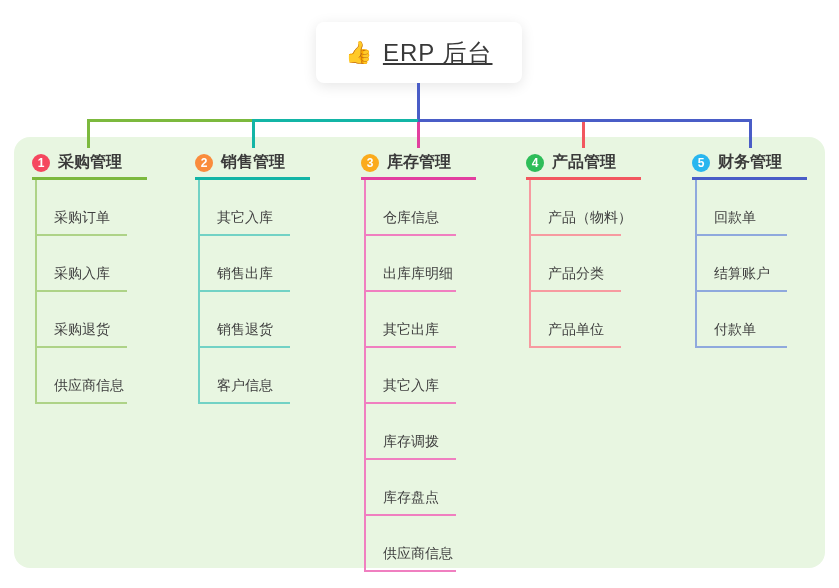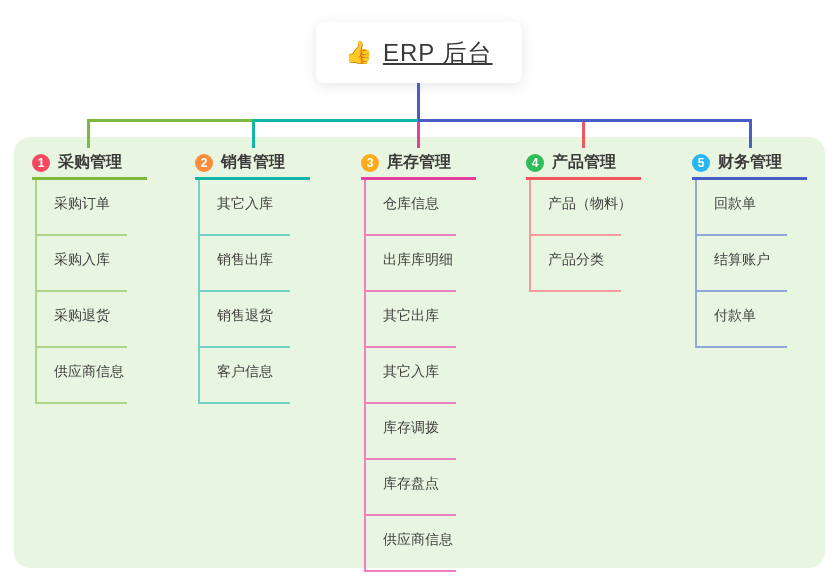--- a/index.html
+++ b/index.html
@@ -30,21 +30,21 @@
   .drop4{left:582px;top:122px;height:26px;}
   .drop5{left:749px;}
 
   
   .branch{position:absolute;top:148px;width:115px;}
   .bhead{display:flex;align-items:center;gap:8px;height:29px;border-bottom:3px solid var(--c);cursor:pointer;}
   .badge{width:18px;height:18px;border-radius:50%;flex:0 0 18px;display:flex;align-items:center;justify-content:center;
          color:#fff;font-size:12px;font-weight:bold;line-height:1;}
   .btitle{font-size:16px;font-weight:700;color:#3a3a3a;white-space:nowrap;}
   .children{list-style:none;margin:0 0 0 3px;padding:0;width:92px;border-left:2px solid var(--cl);box-sizing:border-box;}
-  .child{height:54px;display:flex;align-items:center;border-bottom:2px solid var(--cl);cursor:pointer;}
+  .child{height:54px;display:flex;align-items:flex-end;border-bottom:2px solid var(--cl);cursor:pointer;}
   .clabel{display:block;padding:0 0 7px 17px;font-size:14px;color:#3f3f3f;white-space:nowrap;}
 </style>
 </head>
 <body>
 
 <div class="stage">
 
   <div class="panel" style="background: rgb(232, 246, 225);"></div>
 
   <div class="root">
@@ -139,20 +139,23 @@
       <span class="badge" style="background: rgb(46, 189, 89);">4</span>
       <span class="btitle">产品管理</span>
     </div>
     <ul class="children">
       <li class="child">
           <span class="clabel">产品（物料）</span>
         </li>
       <li class="child">
           <span class="clabel">产品分类</span>
         </li>
+      <li class="child">
+          <span class="clabel">产品单位</span>
+        </li>
     </ul>
   </section>
 
   <section class="branch" style="left: 692px; --c: #4a5dc7; --cl: #8fa9dd;">
     <div class="bhead">
       <span class="badge" style="background: rgb(40, 182, 239);">5</span>
       <span class="btitle">财务管理</span>
     </div>
     <ul class="children">
       <li class="child">

